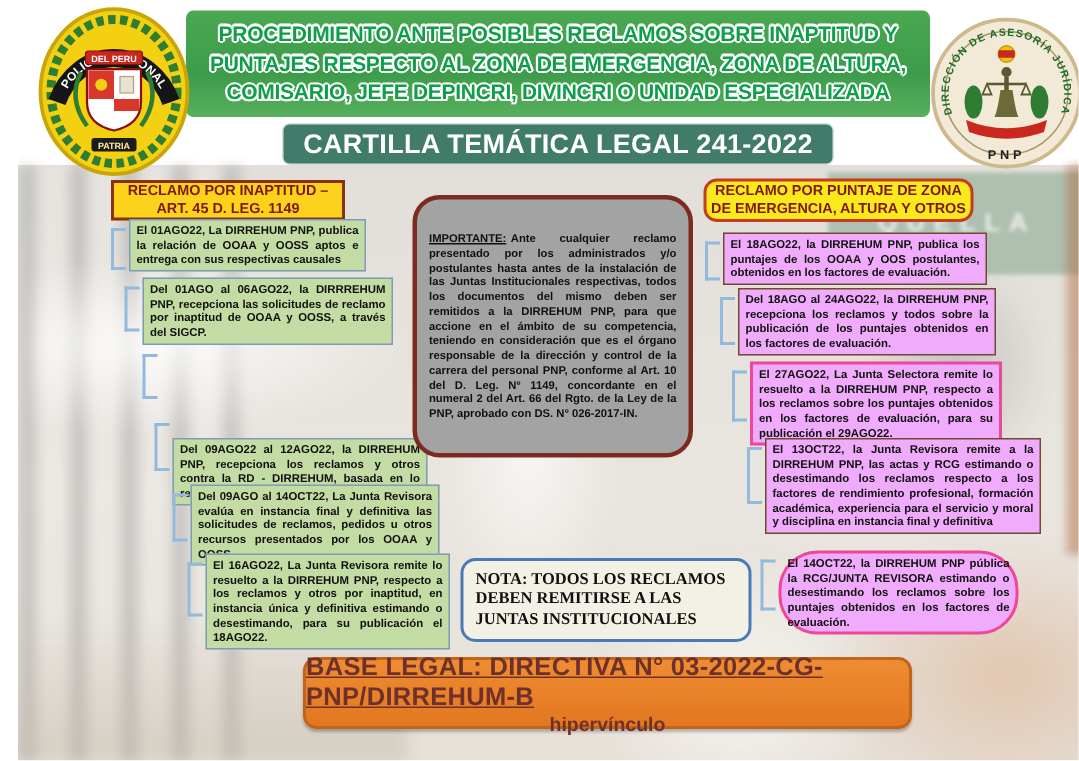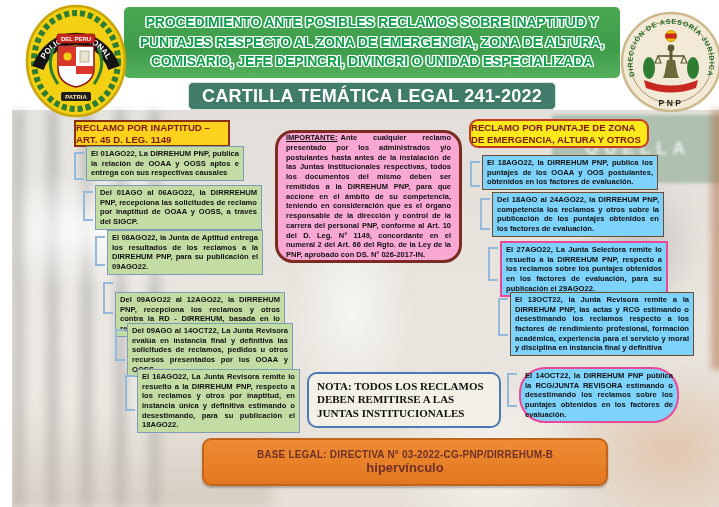--- a/index.html
+++ b/index.html
@@ -41,49 +41,49 @@
                   -1px -1px #fff,1px 1px #fff,-1px 1px #fff,1px -1px #fff;}
   .subtitle-box{position:absolute;left:176px;top:82px;width:368px;height:28px;border-radius:5px;
       background:#417c6b;border:1px solid #d5e2db;box-sizing:border-box;
       display:flex;align-items:center;justify-content:center;}
   .subtitle-text{color:#ffffff;font-weight:800;font-size:18px;letter-spacing:0.2px;}
   .badge{position:absolute;}
   .badge-left{left:12px;top:4px;width:104px;height:114px;}
   .badge-right{left:606px;top:6px;width:106px;height:112px;}
 
   
-  .flow-header{position:absolute;box-sizing:border-box;text-align:left;font-weight:800;
+  .flow-header{position:absolute;box-sizing:border-box;text-align:center;font-weight:800;
       color:#7b1a0e;display:flex;align-items:center;justify-content:center;line-height:1.25;}
   .flow-header-left{left:62px;top:120px;width:156px;height:27px;font-size:9.6px;
       background:#fdd21d;border:2.5px solid #8a2f10;}
   .flow-header-right{left:457px;top:119px;width:180px;height:29px;font-size:9.6px;
       background:#fce91c;border:2px solid #c63c22;border-radius:9px;}
 
   
   .step{position:absolute;box-sizing:border-box;padding:2px 4px;font-size:7.6px;font-weight:bold;
         line-height:1.27;color:#101010;text-align:justify;}
   .gstep{background:#c3dca4;border:1.5px solid #7e9cb8;}
-  .ostep{background:#7dd3fc;border:1.5px solid #6f4a2c;}
+  .ostep{background:#f0abfc;border:1.5px solid #6f4a2c;}
   .ostep-dark{border:2px solid #ec4899;}
   .bracket{position:absolute;width:8px;border-left:2px solid #93b9dc;border-top:2px solid #93b9dc;
         border-bottom:2px solid #93b9dc;}
 
   
   .important-box{position:absolute;left:263px;top:130px;width:187px;box-sizing:border-box;
-      background:#f9a8d4;border:3px solid #7c2b20;border-radius:18px;padding:0 8px;
+      background:#a3a3a3;border:3px solid #7c2b20;border-radius:18px;padding:21px 8px;
       font-size:7.5px;font-weight:bold;line-height:1.3;color:#101010;text-align:justify;}
   .important-label{text-decoration:underline;margin-right:3px;}
   .note-box{position:absolute;left:295px;top:372px;width:194px;box-sizing:border-box;
       background:#f3f1e5;border:2.5px solid #4a7ab5;border-radius:10px;padding:6px 8px;
       font-size:11px;font-weight:800;line-height:1.22;color:#101010;font-family:Liberation Serif, serif;}
   .base-box{position:absolute;left:190px;top:438px;width:406px;height:48px;box-sizing:border-box;
       background:linear-gradient(180deg,#ef8c33,#e2771f);border:2px solid #c2641a;border-radius:9px;
       display:flex;flex-direction:column;align-items:center;justify-content:center;
       box-shadow:0 2px 2px rgba(0,0,0,.25);cursor:pointer;}
-  .base-line1{font-size:10px;font-weight:800;color:#6e3028;letter-spacing:0.2px;}
+  .base-line1{font-size:17px;font-weight:800;color:#6e3028;letter-spacing:0.2px;text-decoration:underline;}
   .base-line2{font-size:13px;font-weight:800;color:#6e3028;}
 </style>
 </head>
 <body>
 
 <div class="page">
 
   <div class="photo">
     <div class="bg-blob bg-people-left"></div>
     <div class="bg-blob bg-shirts"></div>
@@ -153,42 +153,41 @@
 
   <div class="flow-header flow-header-left">RECLAMO POR INAPTITUD – ART. 45 D. LEG. 1149</div>
 
   <div class="bracket" style="left:62px;top:152px;height:24px;"></div>
   <div class="step gstep" style="left:74px;top:146px;width:158px;">El 01AGO22, La DIRREHUM PNP, publica la relación de OOAA y OOSS aptos e entrega con sus respectivas causales</div>
 
   <div class="bracket" style="left:71px;top:191px;height:26px;"></div>
   <div class="step gstep" style="left:83px;top:185px;width:167px;">Del 01AGO al 06AGO22, la DIRRREHUM PNP, recepciona las solicitudes de reclamo por inaptitud de OOAA y OOSS, a través del SIGCP.</div>
 
   <div class="bracket" style="left:83px;top:236px;height:26px;"></div>
-  <div class="step gstep" style="left:95px;top:230px;width:156px;">El 08AGO22, la Junta de Aptitud entrega los resultados de los reclamos a la DIRREHUM PNP, para su publicación el 09AGO22.</div>
 
   <div class="bracket" style="left:91px;top:282px;height:28px;"></div>
   <div class="step gstep" style="left:103px;top:292px;width:170px;">Del 09AGO22 al 12AGO22, la DIRREHUM PNP, recepciona los reclamos y otros contra la RD - DIRREHUM, basada en lo resuelto por la Junta de Aptitud.</div>
 
   <div class="bracket" style="left:103px;top:329px;height:28px;"></div>
   <div class="step gstep" style="left:115px;top:323px;width:166px;">Del 09AGO al 14OCT22, La Junta Revisora evalúa en instancia final y definitiva las solicitudes de reclamos, pedidos u otros recursos presentados por los OOAA y OOSS.</div>
 
   <div class="bracket" style="left:113px;top:375px;height:32px;"></div>
   <div class="step gstep" style="left:125px;top:369px;width:163px;">El 16AGO22, La Junta Revisora remite lo resuelto a la DIRREHUM PNP, respecto a los reclamos y otros por inaptitud, en instancia única y definitiva estimando o desestimando, para su publicación el 18AGO22.</div>
 
   <div class="important-box">
     <span class="important-label">IMPORTANTE:</span><span>Ante cualquier reclamo presentado por los administrados y/o postulantes hasta antes de la instalación de las Juntas Institucionales respectivas, todos los documentos del mismo deben ser remitidos a la DIRREHUM PNP, para que accione en el ámbito de su competencia, teniendo en consideración que es el órgano responsable de la dirección y control de la carrera del personal PNP, conforme al Art. 10 del D. Leg. N° 1149, concordante en el numeral 2 del Art. 66 del Rgto. de la Ley de la PNP, aprobado con DS. N° 026-2017-IN.</span>
   </div>
 
   <div class="flow-header flow-header-right">RECLAMO POR PUNTAJE DE ZONA DE EMERGENCIA, ALTURA Y OTROS</div>
 
   <div class="bracket" style="left:458px;top:161px;height:22px;"></div>
   <div class="step ostep" style="left:470px;top:155px;width:176px;">El 18AGO22, la DIRREHUM PNP, publica los puntajes de los OOAA y OOS postulantes, obtenidos en los factores de evaluación.</div>
 
   <div class="bracket" style="left:468px;top:198px;height:28px;"></div>
-  <div class="step ostep" style="left:480px;top:192px;width:172px;">Del 18AGO al 24AGO22, la DIRREHUM PNP, competencia los reclamos y otros sobre la publicación de los puntajes obtenidos en los factores de evaluación.</div>
+  <div class="step ostep" style="left:480px;top:192px;width:172px;">Del 18AGO al 24AGO22, la DIRREHUM PNP, recepciona los reclamos y todos sobre la publicación de los puntajes obtenidos en los factores de evaluación.</div>
 
   <div class="bracket" style="left:476px;top:247px;height:30px;"></div>
   <div class="step ostep ostep-dark" style="left:488px;top:241px;width:168px;">El 27AGO22, La Junta Selectora remite lo resuelto a la DIRREHUM PNP, respecto a los reclamos sobre los puntajes obtenidos en los factores de evaluación, para su publicación el 29AGO22.</div>
 
   <div class="bracket" style="left:486px;top:298px;height:34px;"></div>
   <div class="step ostep" style="left:498px;top:292px;width:184px;">El 13OCT22, la Junta Revisora remite a la DIRREHUM PNP, las actas y RCG estimando o desestimando los reclamos respecto a los factores de rendimiento profesional, formación académica, experiencia para el servicio y moral y disciplina en instancia final y definitiva</div>
 
   <div class="bracket" style="left:495px;top:373px;height:30px;"></div>
   <div class="step ostep ostep-dark" style="left:507px;top:367px;width:160px;border-radius:26px;">El 14OCT22, la DIRREHUM PNP pública la RCG/JUNTA REVISORA estimando o desestimando los reclamos sobre los puntajes obtenidos en los factores de evaluación.</div>
 

